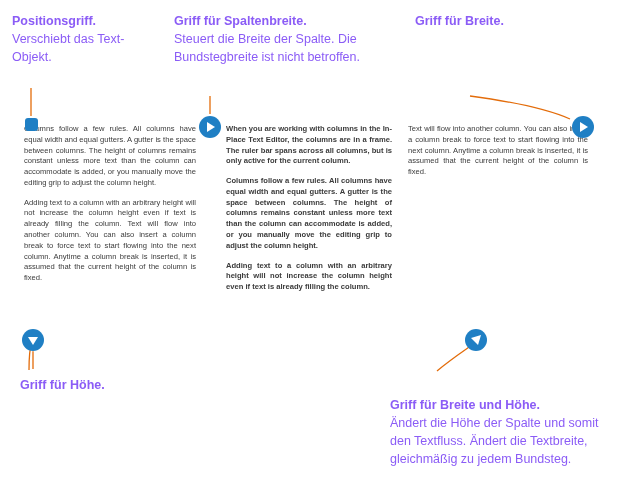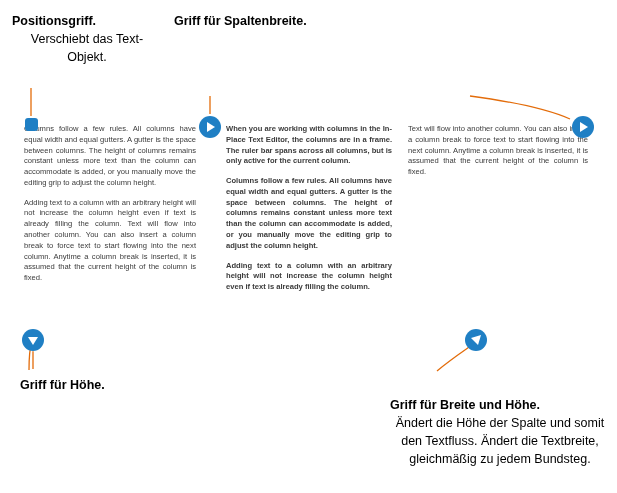--- a/index.html
+++ b/index.html
@@ -15,32 +15,31 @@
   }
   #stage {
     position: relative;
     width: 617px;
     height: 493px;
   }
 
   
   .callout {
     position: absolute;
-    color: #000000;
+    color: #8b5cf6;
     font-size: 12.5px;
     line-height: 1.45;
   }
   .callout .lead {
     font-weight: bold;
     display: block;
   }
   .callout .body {
     display: block;
     font-weight: normal;
-    text-align: center;
   }
 
   #callout-position { left: 12px;  top: 12px;  width: 150px; }
   #callout-colwidth { left: 174px; top: 12px;  width: 200px; }
   #callout-width    { left: 415px; top: 12px;  width: 190px; }
   #callout-height   { left: 12px;  top: 376px; width: 210px; margin-left: 8px; }
   #callout-wh       { left: 390px; top: 376px; width: 220px; margin-top: 20px; }
 
   
   .col {
@@ -107,23 +106,25 @@
     <path d="M437,371 C450,360 465,350 472,345" stroke="#E36C0A" stroke-width="1.3" fill="none"></path>
   </svg>
 
   <div class="callout" id="callout-position">
     <span class="lead">Positionsgriff.</span>
     <span class="body">Verschiebt das Text-Objekt.</span>
   </div>
 
   <div class="callout" id="callout-colwidth">
     <span class="lead">Griff für Spaltenbreite.</span>
+    <span class="body">Steuert die Breite der Spalte. Die Bundstegbreite ist nicht betroffen.</span>
   </div>
 
   <div class="callout" id="callout-width">
+    <span class="lead">Griff für Breite.</span>
   </div>
 
   <div class="callout" id="callout-height">
     <span class="lead">Griff für Höhe.</span>
   </div>
 
   <div class="callout" id="callout-wh">
     <span class="lead">Griff für Breite und Höhe.</span>
     <span class="body">Ändert die Höhe der Spalte und somit den Textfluss. Ändert die Textbreite, gleichmäßig zu jedem Bundsteg.</span>
   </div>

